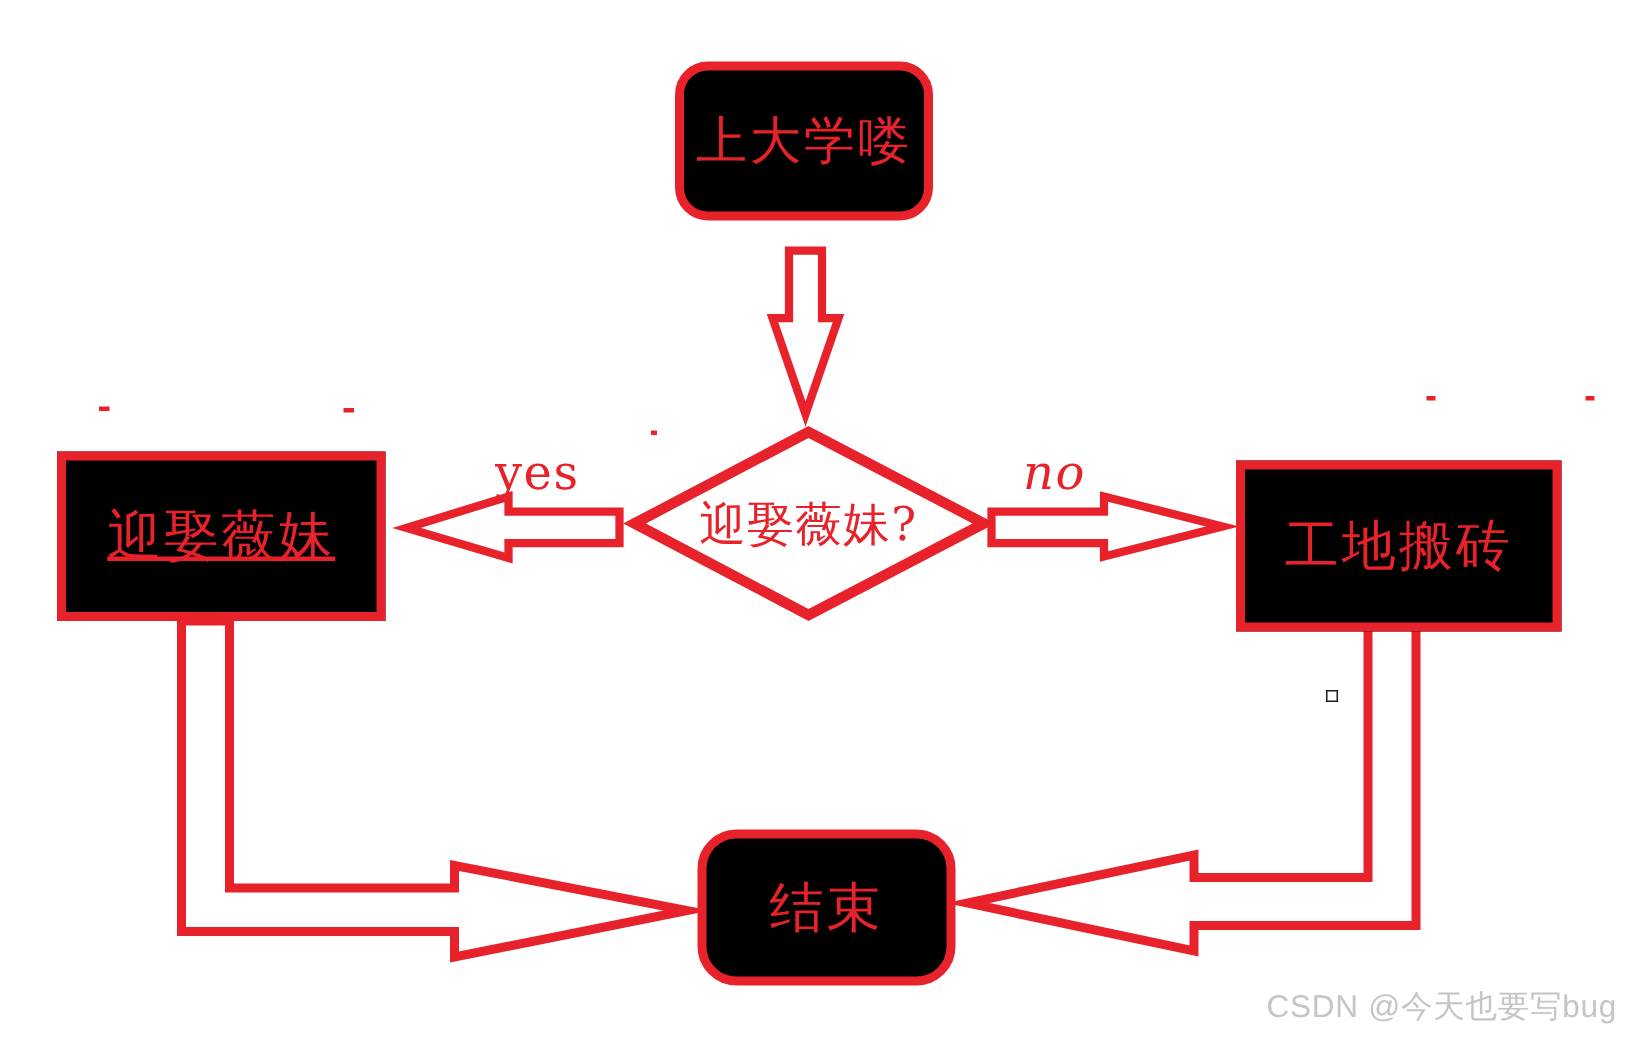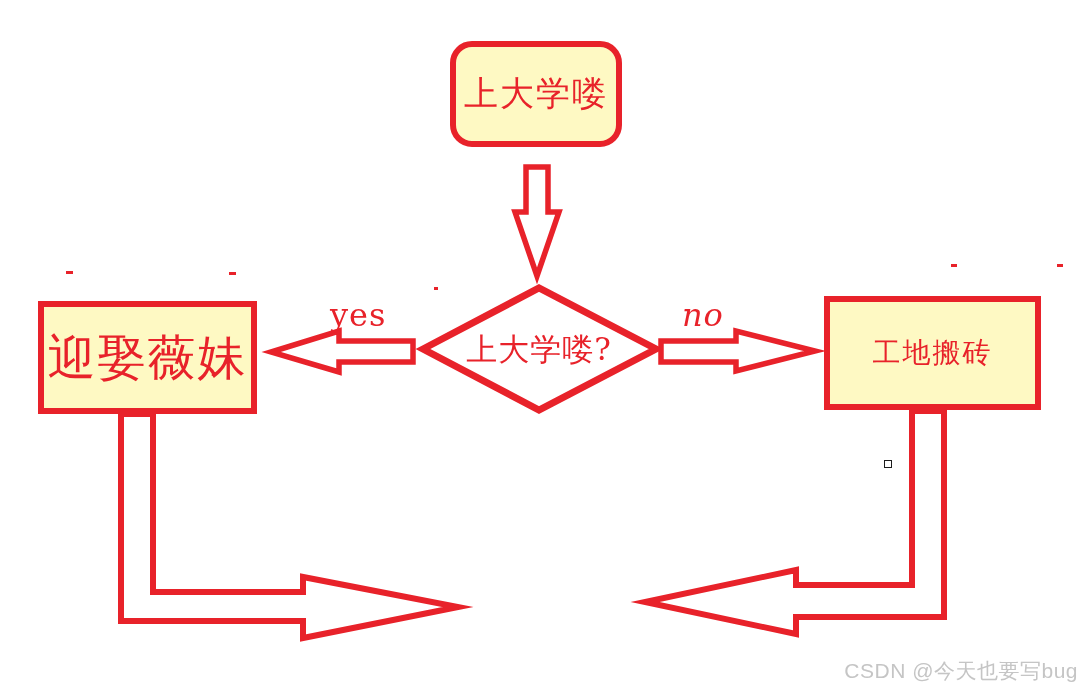--- a/index.html
+++ b/index.html
@@ -16,21 +16,21 @@
   }
   #shapes{position:absolute;left:0;top:0;}
   #shapes polygon,#shapes path{
     fill:#ffffff;
     stroke:var(--accent);
     stroke-miterlimit:8;
   }
   .node{
     position:absolute;
     border:6px solid var(--accent);
-    background:#fef9c3;
+    background:#000000;
     display:flex;align-items:center;justify-content:center;
     color:var(--accent);
     font-size:34px;
     letter-spacing:2px;
     white-space:nowrap;
   }
   .rounded{border-radius:22px;}
   .diamond-label{
     position:absolute;
     display:flex;align-items:center;justify-content:center;
@@ -82,31 +82,34 @@
     <path d="M121,414 L121,621 L303,621 L303,638 L458,607 L303,577 L303,592 L153,592 L153,414 Z" stroke-width="6"></path>
 
     <path d="M912,411 L912,585 L796,585 L796,570 L645,602 L796,634 L796,617 L944,617 L944,411 Z" stroke-width="6"></path>
   </svg>
 
   <div class="node rounded" style="left:450px;top:41px;width:160px;height:94px;">
     <span>上大学喽</span>
   </div>
 
   <div class="diamond-label" style="left:439px;top:328px;width:200px;height:44px;">
-    <span>上大学喽?</span>
+    <span>迎娶薇妹?</span>
   </div>
 
-  <div class="node" style="left:38px;top:301px;width:207px;height:101px;font-size:48px;">
+  <div class="node" style="left:38px;top:301px;width:207px;height:101px;font-size:36px;text-decoration:underline;">
     <span>迎娶薇妹</span>
   </div>
 
-  <div class="node" style="left:824px;top:296px;width:205px;height:102px;font-size:28px;">
+  <div class="node" style="left:824px;top:307px;width:205px;height:102px;font-size:36px;">
     <span>工地搬砖</span>
   </div>
 
+  <div class="node rounded" style="left:465px;top:553px;width:160px;height:92px;border-radius:26px;font-size:36px;">
+    <span>结束</span>
+  </div>
 
   <div class="edge-label" style="left:330px;top:296px;">yes</div>
   <div class="edge-label" style="left:682px;top:296px;font-style:italic;">no</div>
 
   <div class="stray" style="left:66px;top:271px;width:7px;height:3px;"></div>
   <div class="stray" style="left:229px;top:272px;width:7px;height:3px;"></div>
   <div class="stray" style="left:434px;top:287px;width:4px;height:3px;"></div>
   <div class="stray" style="left:951px;top:264px;width:6px;height:3px;"></div>
   <div class="stray" style="left:1057px;top:264px;width:6px;height:3px;"></div>
 

